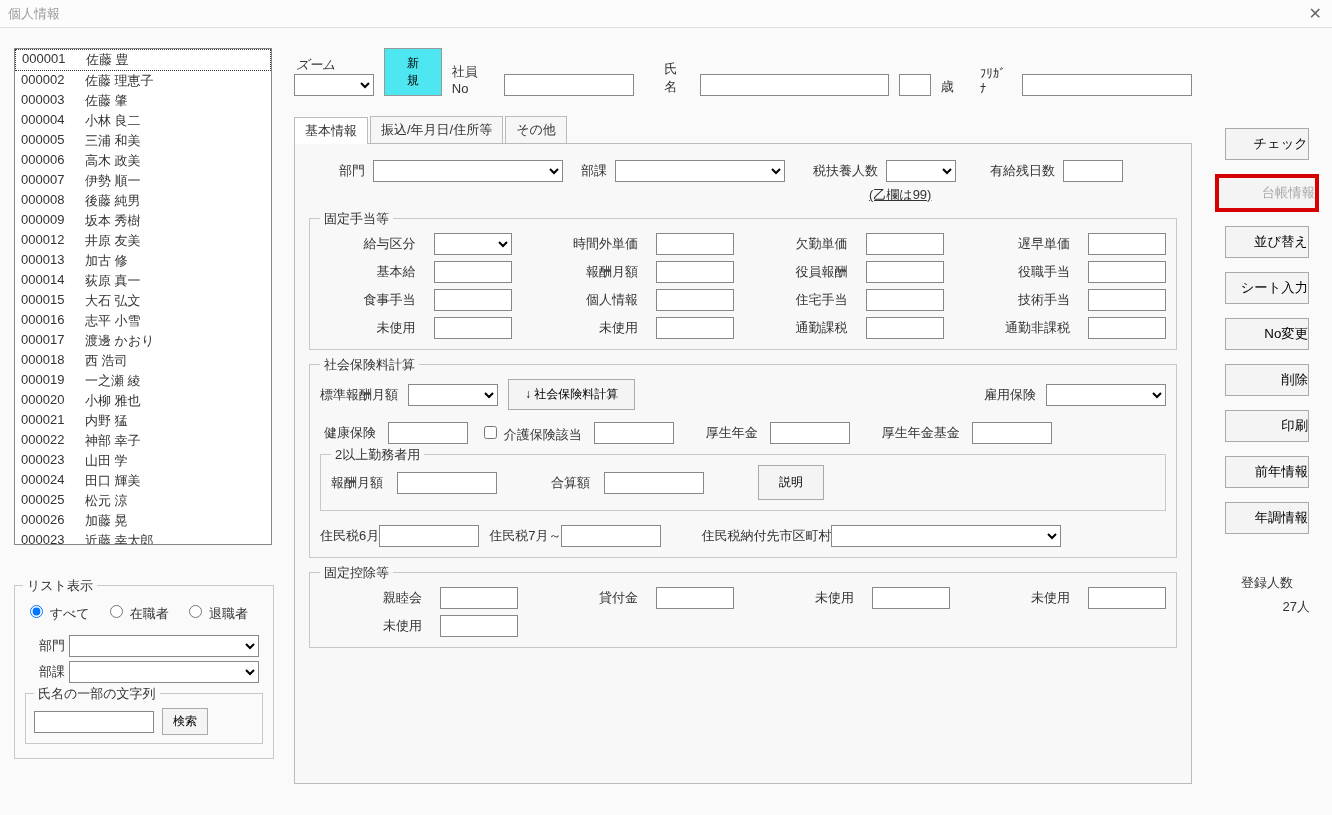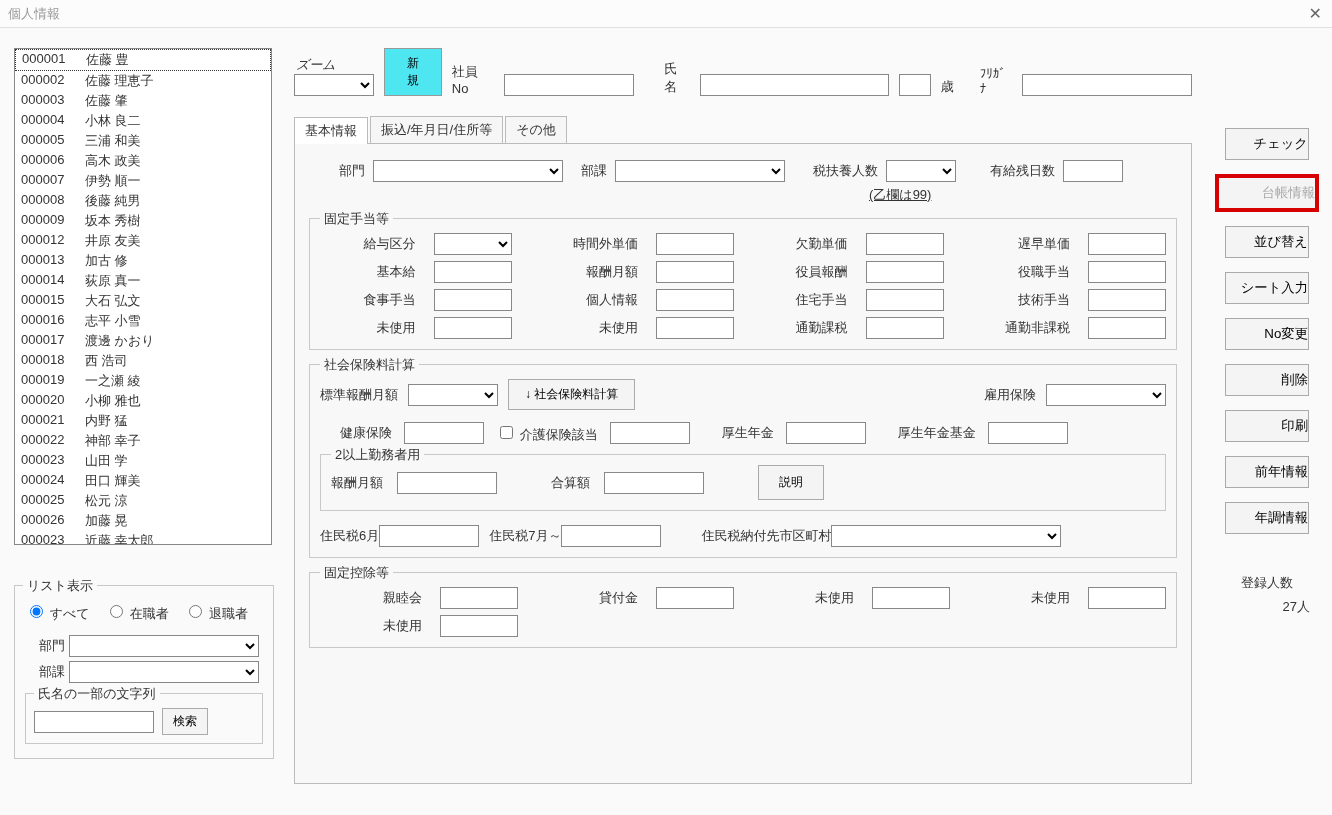--- a/index.html
+++ b/index.html
@@ -397,21 +397,21 @@
       <div class="group">
         <span class="gtitle">社会保険料計算</span>
         <div style="display:flex;align-items:center;gap:10px">
           <span>標準報酬月額</span>
           <select class="combo" style="width:90px"></select>
           <button class="btn" style="padding:6px 16px">↓ 社会保険料計算</button>
           <span style="margin-left:auto">雇用保険</span>
           <select class="combo" style="width:120px"></select>
         </div>
         <div style="display:flex;align-items:center;gap:12px;margin-top:12px">
-          <span style="margin-left:20px">健康保険</span>
+          <span style="margin-left:4px">健康保険</span>
           <input class="txt" style="width: 80px;">
           <label><input type="checkbox" style=""> <span>介護保険該当</span></label>
           <input class="txt" style="width: 80px;">
           <span style="margin-left:20px">厚生年金</span>
           <input class="txt" style="width: 80px;">
           <span style="margin-left:20px">厚生年金基金</span>
           <input class="txt" style="width: 80px;">
         </div>
 
         <div class="inner-group">

